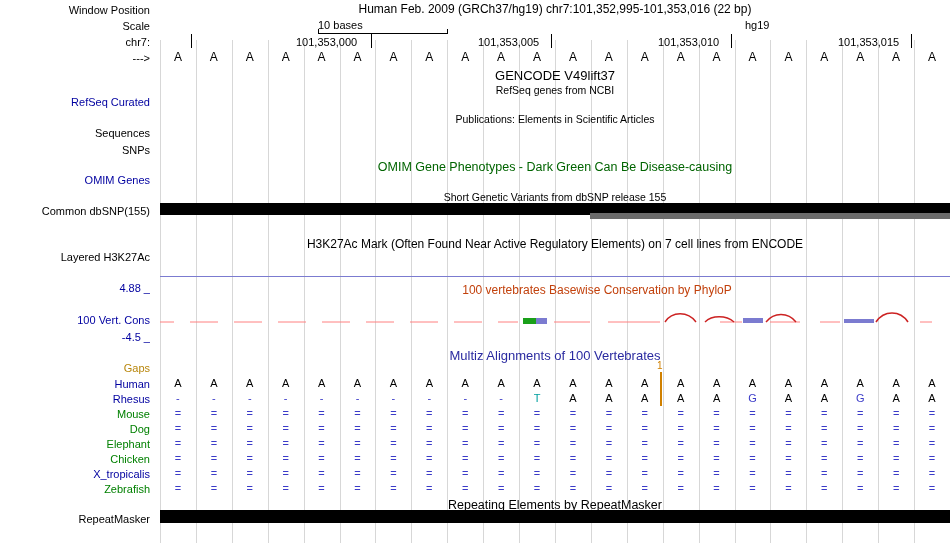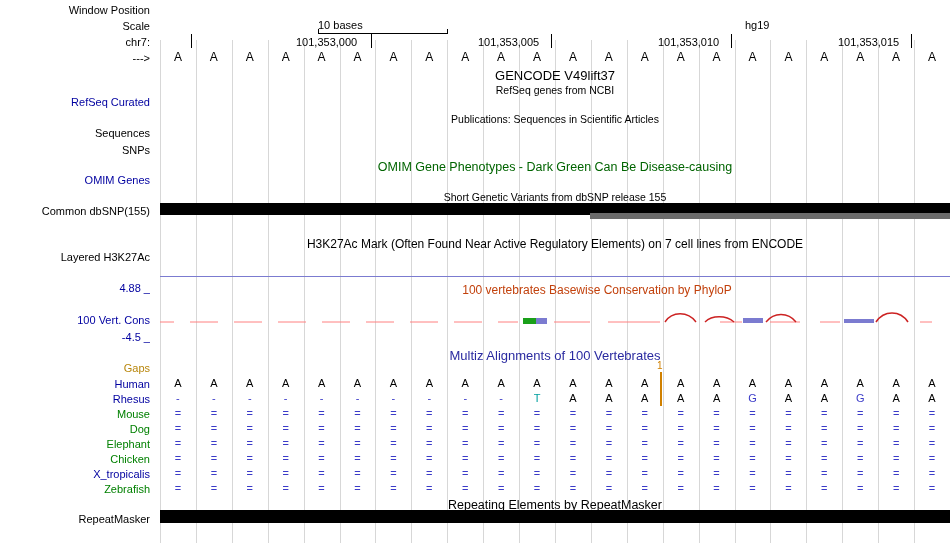--- a/index.html
+++ b/index.html
@@ -82,20 +82,21 @@
       <div class="gridline" style="left: 842px; height: 503px;"></div>
       <div class="gridline" style="left: 878px; height: 503px;"></div>
       <div class="gridline" style="left: 914px; height: 503px;"></div>
     </div>
 
   <div class="lab black" style="left:0;top:4px;width:150px;">Window Position</div>
   <div class="lab black" style="left:0;top:20px;width:150px;">Scale</div>
   <div class="lab black" style="left:0;top:36px;width:150px;">chr7:</div>
   <div class="lab black" style="left:0;top:52px;width:150px;">---&gt;</div>
 
+  <div class="ttl" style="left:160px;top:2px;width:790px;">Human Feb. 2009 (GRCh37/hg19)   chr7:101,352,995-101,353,016 (22 bp)</div>
 
   <div class="rulerlab" style="left:318px;top:19px;">10 bases</div>
   <div class="scalebar" style="left:318px;top:33px;width:130px;"></div>
   <div class="scaletick" style="left:318px;top:29px;"></div>
   <div class="scaletick" style="left:447px;top:29px;"></div>
   <div class="rulerlab" style="left:745px;top:19px;">hg19</div>
 
   <div class="rulerlab" style="left:296px;top:36px;">101,353,000</div>
   <div class="tickline" style="left:371px;top:34px;height:14px;"></div>
 
@@ -132,21 +133,21 @@
       <span class="base" style="left: 657.318px; top: 0px;">A</span>
       <span class="base" style="left: 693.227px; top: 0px;">A</span>
       <span class="base" style="left: 729.136px; top: 0px;">A</span>
       <span class="base" style="left: 765.045px; top: 0px;">A</span>
     </div>
 
   <div class="ttl" style="left:160px;top:68px;width:790px;font-size:13px;">GENCODE V49lift37</div>
   <div class="ttl small" style="left:160px;top:84px;width:790px;">RefSeq genes from NCBI</div>
   <div class="lab blue" style="left:0;top:96px;width:150px;">RefSeq Curated</div>
 
-  <div class="ttl small" style="left:160px;top:113px;width:790px;">Publications: Sequences in Scientific Articles</div>
+  <div class="ttl small" style="left:160px;top:113px;width:790px;">Publications: Elements in Scientific Articles</div>
   <div class="lab black" style="left:0;top:127px;width:150px;">Sequences</div>
   <div class="lab black" style="left:0;top:144px;width:150px;">SNPs</div>
 
   <div class="ttl green" style="left:160px;top:160px;width:790px;font-size:12.5px;">OMIM Gene Phenotypes - Dark Green Can Be Disease-causing</div>
   <div class="lab blue" style="left:0;top:174px;width:150px;">OMIM Genes</div>
 
   <div class="ttl small" style="left:160px;top:191px;width:790px;">Short Genetic Variants from dbSNP release 155</div>
   <div class="lab black" style="left:0;top:205px;width:150px;">Common dbSNP(155)</div>
   <div class="blackbar" style="left:160px;top:203px;width:790px;height:12px;"></div>
 

